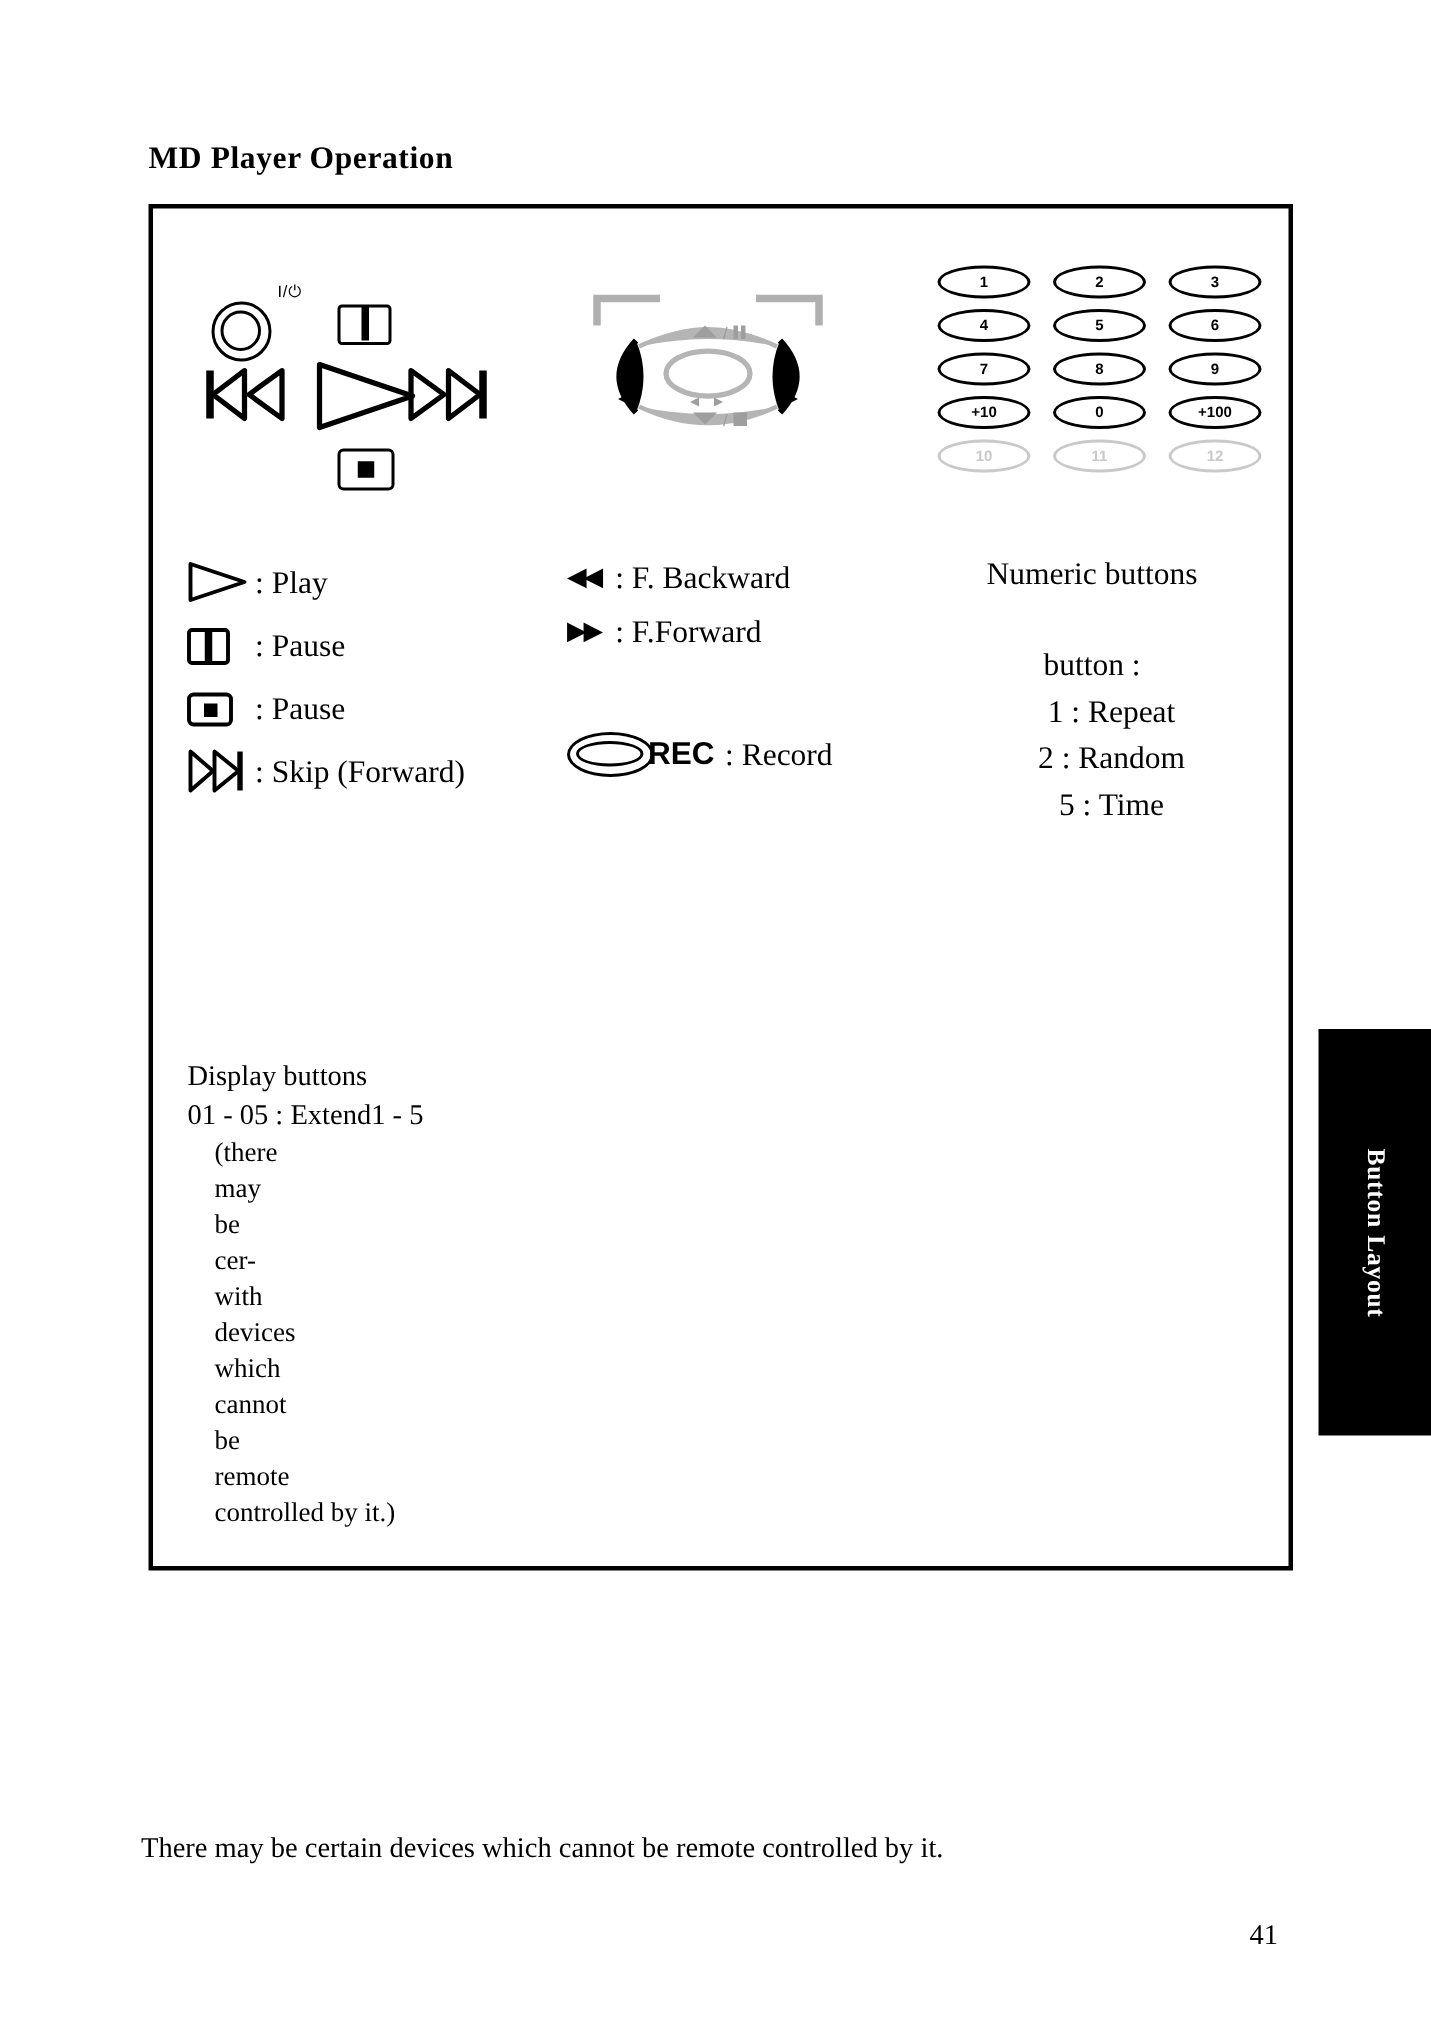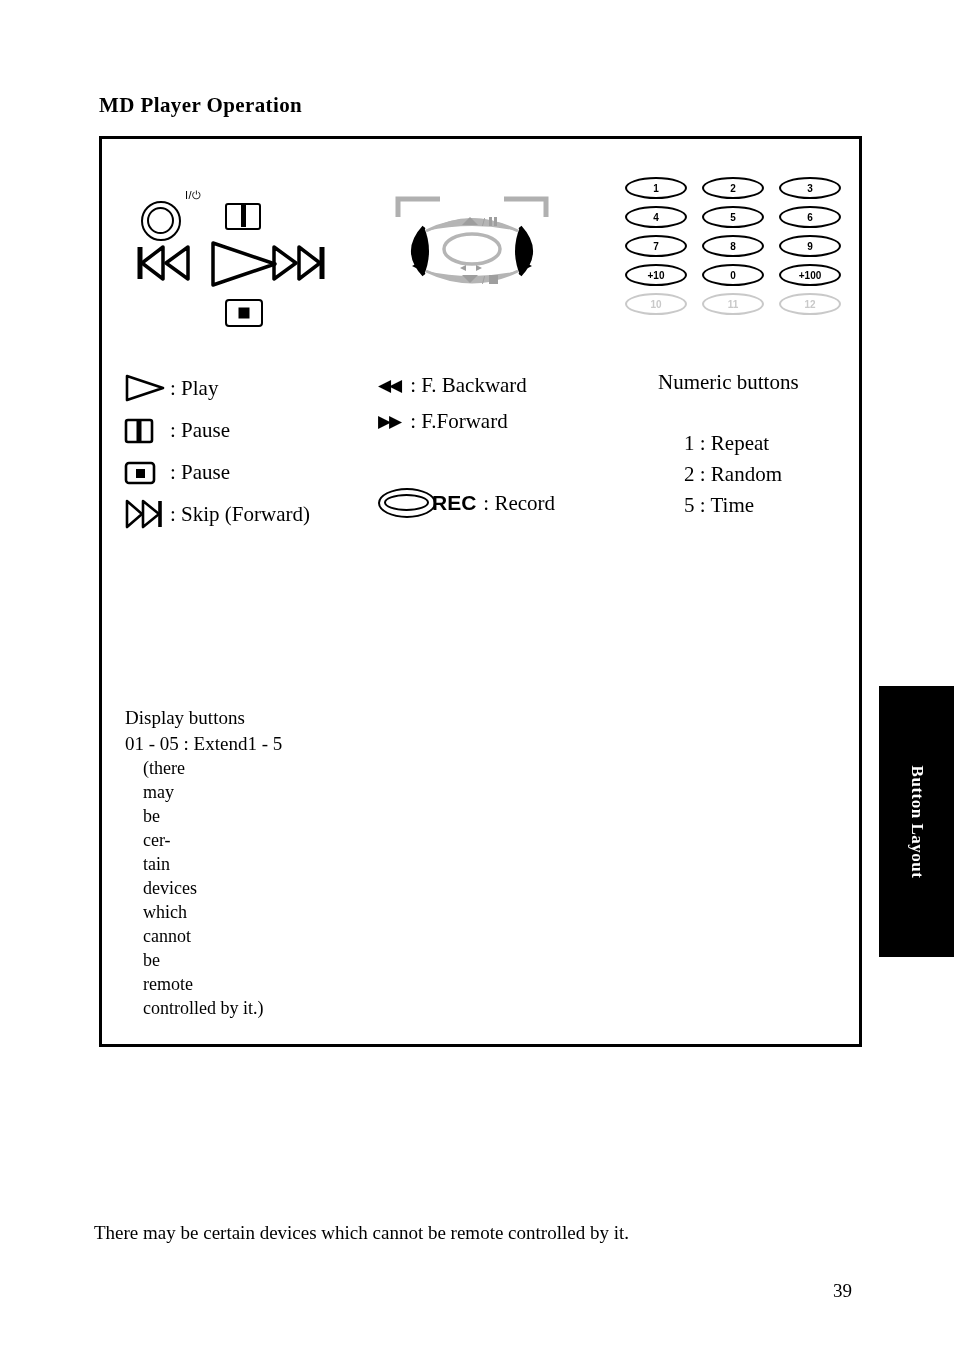--- a/index.html
+++ b/index.html
@@ -155,21 +155,21 @@
   }
 
   
   .legend {
     position: absolute;
     left: 0; top: 228px;
     width: 100%;
   }
   .col-left { position: absolute; left: 22px; top: 0; width: 268px; }
   .col-mid  { position: absolute; left: 276px; top: 0; width: 230px; }
-  .col-right{ position: absolute; left: 556px; top: 0; width: 230px; }
+  .col-right{ position: absolute; left: 511px; top: 0; width: 230px; text-align: center; }
 
   .lrow {
     display: flex;
     align-items: center;
     height: 42px;
   }
   .lrow .sym {
     width: 46px;
     display: flex;
     align-items: center;
@@ -488,49 +488,50 @@
       <div class="rec-row">
         <span class="rec-ell"></span>
         <span class="rec-word">REC</span>
         <span class="rec-tail">: Record</span>
       </div>
     </div>
 
     <div class="col-right">
       <div class="rtext">Numeric buttons</div>
       <div class="rgap"></div>
+      <div class="rtext">button :</div>
       <div class="rtext rindent">1 :  Repeat</div>
       <div class="rtext rindent">2 :  Random</div>
       <div class="rtext rindent">5 :  Time</div>
     </div>
   </div>
 
   <div class="display-block">
     <div class="display-title">Display buttons</div>
     <div class="display-line">01 - 05 : Extend1 - 5</div>
     <div class="display-paren">
       <span class="jline">
         <span>(there</span>
         <span>may</span>
         <span>be</span>
         <span>cer-</span>
       </span>
       <span class="jline">
-        <span>tain</span>
+        <span>with</span>
         <span>devices</span>
         <span>which</span>
       </span>
       <span class="jline">
         <span>cannot</span>
         <span>be</span>
         <span>remote</span>
       </span>
       <span>controlled by it.)</span>
     </div>
   </div>
 </div>
 
 <div class="side-tab">
   <span class="side-tab-label">Button Layout</span>
 </div>
 
 <div class="footer-note">There may be certain devices which cannot be remote controlled by it.</div>
-<div class="page-number">39</div>
+<div class="page-number">41</div>
 
 </body></html>

